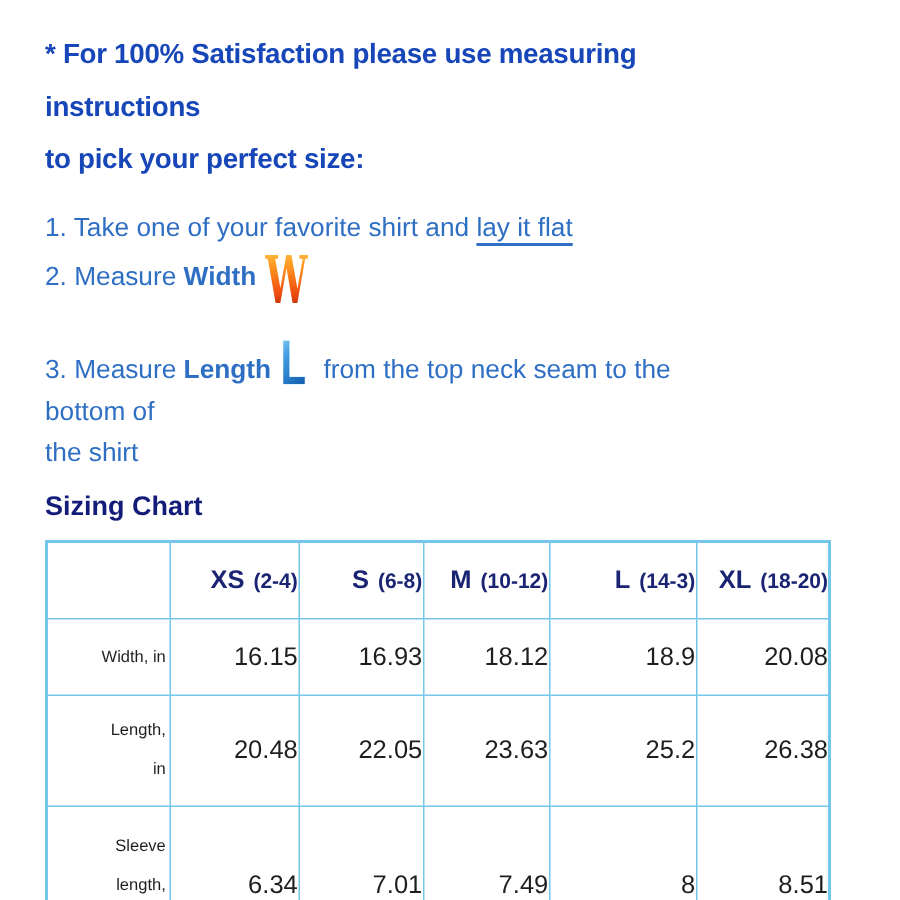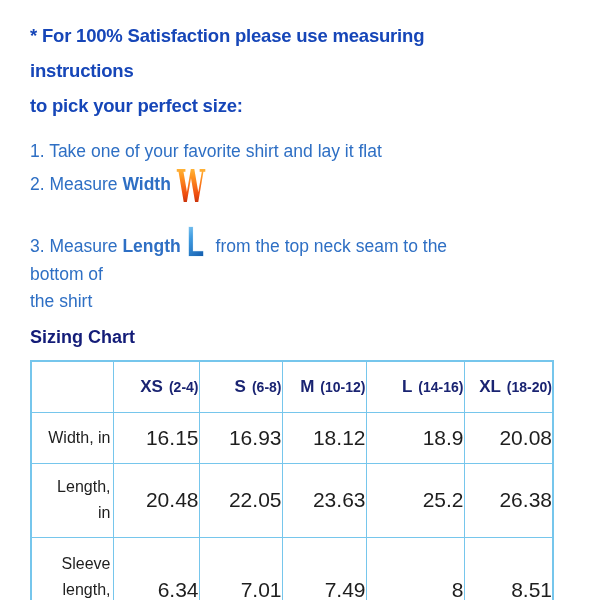--- a/index.html
+++ b/index.html
@@ -15,20 +15,21 @@
     white-space: pre-line;
     letter-spacing: -0.2px;
   }
 
   .item { color: var(--body-text, #2e6fc4); font-size: 17.5px; line-height: 27px; }
   .item .kw { font-weight: bold; }
   .step-1 { margin-top: 15px; }
   .step-2 { margin-top: 0; }
   .step-3 { margin-top: 14px; }
   .underlined {
+    text-decoration: underline;
     text-underline-offset: 5px;
     text-decoration-thickness: 2px;
     cursor: pointer;
   }
   .preline { white-space: pre-line; }
 
   .icon-w { vertical-align: -17px; margin: 0 4px; }
   .icon-l { vertical-align: -9px; margin: 0 4px; }
 
   .chart-title {
@@ -50,24 +51,24 @@
   .sizing th {
     height: 51px;
     padding-left: 13px;
     color: var(--table-header-text, #1a2472);
     font-size: 17px;
     font-weight: bold;
   }
   .sizing th .rg { font-size: 14px; margin-left: 6px; }
   .sizing td {
     padding-left: 11px;
-    font-size: 21px;
+    font-size: 17px;
     color: var(--cell-text, #1e1e1e);
   }
-  .sizing td.rowlabel { font-size: 16px; line-height: 26px; padding-right: 2px; }
+  .sizing td.rowlabel { font-size: 11px; line-height: 26px; padding-right: 2px; }
   tr.r-width td { height: 51px; }
   tr.r-length td { height: 74px; }
   tr.r-sleeve td { height: 107px; }
 </style>
 </head>
 <body>
 
 <div class="page">
 
   <div class="heading">* For 100% Satisfaction please use measuring instructions
@@ -109,21 +110,21 @@
         <col style="width:84px">
         <col style="width:98px">
         <col style="width:89px">
     </colgroup>
     <tbody>
         <tr>
       <th></th>
       <th><span class="sz">XS</span><span class="rg">(2-4)</span></th>
       <th><span class="sz">S</span><span class="rg">(6-8)</span></th>
       <th><span class="sz">M</span><span class="rg">(10-12)</span></th>
-      <th><span class="sz">L</span><span class="rg">(14-16)</span></th>
+      <th><span class="sz">L</span><span class="rg">(14-3)</span></th>
       <th><span class="sz">XL</span><span class="rg">(18-20)</span></th>
     </tr>
     <tr class="r-width">
       <td class="rowlabel preline">Width, in</td>
       <td>16.15</td>
       <td>16.93</td>
       <td>18.12</td>
       <td>18.9</td>
       <td>20.08</td>
     </tr>

